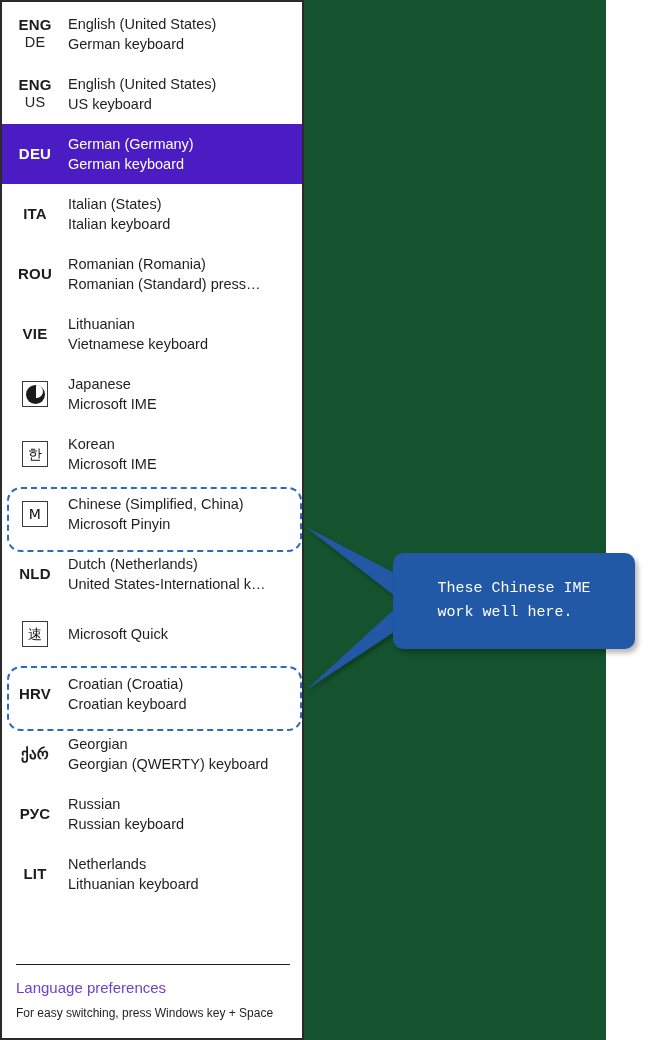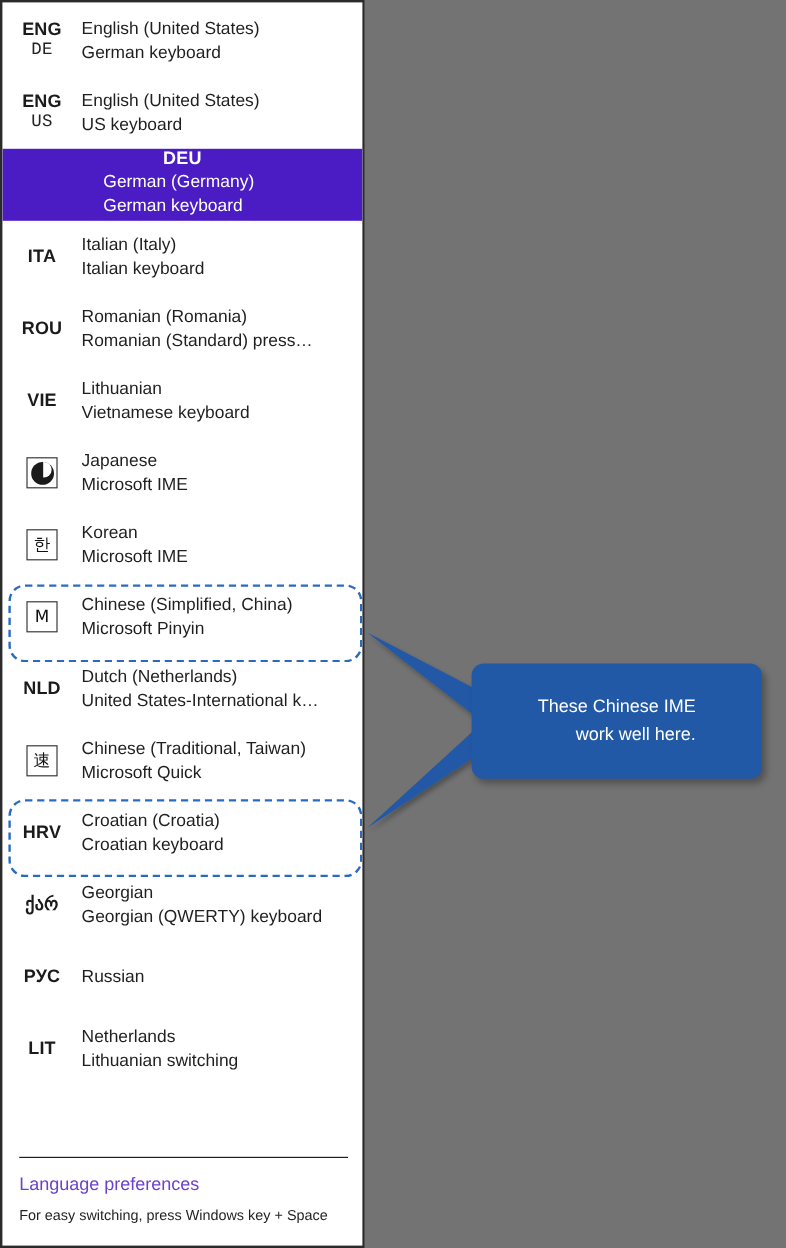--- a/index.html
+++ b/index.html
@@ -3,21 +3,21 @@
 <meta charset="utf-8">
 <style>
   * { box-sizing: border-box; }
   html, body {
     margin: 0; padding: 0;
     width: 655px; height: 1040px;
     background: #ffffff;
     font-family: "Liberation Sans", sans-serif;
     overflow: hidden;
   }
-  #root { position: relative; width: 655px; height: 1040px; background: #737373; }
+  #root { position: relative; width: 606px; height: 1040px; background: #14532d; }
 
   
   #ime-panel {
     position: absolute;
     left: 0px; top: 0px;
     width: 304px; height: 1040px;
     background: #ffffff;
     border: 2px solid #2b2b2b;
     border-left: 2px solid #2b2b2b;
     overflow: hidden;
@@ -25,38 +25,37 @@
   #ime-list { position: relative; width: 100%; padding-top: 2px; }
 
   .ime-row {
     position: relative;
     display: flex;
     align-items: center;
     height: 60px;
     padding-left: 0px;
     background: transparent;
   }
-  .ime-row.selected { background: #4b1cc4; flex-direction: column; }
+  .ime-row.selected { background: #4b1cc4; }
 
   .ime-abbr {
     width: 66px;
     min-width: 66px;
     text-align: center;
     font-size: 15px;
     font-weight: bold;
     color: #1b1b1b;
     line-height: 1.2;
     letter-spacing: 0.2px;
   }
   .ime-abbr .sub {
     display: block;
     font-weight: normal;
     font-size: 14.5px;
     color: #222;
-    font-family: Liberation Mono, monospace;
   }
   .ime-row.selected .ime-abbr { color: #ffffff; }
   .ime-abbr.glyphbox { display: flex; justify-content: center; align-items: center; }
 
   .ime-badge {
     width: 26px; height: 26px;
     border: 1.5px solid #3a3a3a;
     display: flex; align-items: center; justify-content: center;
     font-size: 15px;
     font-weight: normal;
@@ -143,25 +142,25 @@
     width: 242px; height: 96px;
     background: #2259a6;
     border-radius: 10px;
     box-shadow: 3px 4px 5px rgba(0,0,0,0.28);
     display: flex;
     align-items: center;
     justify-content: center;
     pointer-events: auto;
   }
   #callout-text {
-    font-family: Liberation Sans, sans-serif;
+    font-family: Liberation Mono, monospace;
     font-size: 15px;
     line-height: 24px;
     color: #ffffff;
-    text-align: right;
+    text-align: left;
     white-space: pre-line;
   }
 </style>
 </head>
 <body>
 
 <div id="root">
 
   <div id="ime-panel">
     <div id="ime-list">
@@ -182,21 +181,21 @@
         <div class="ime-row selected">
           <div class="ime-abbr"><span>DEU</span></div>
           <div class="ime-text">
             <div class="ime-title">German (Germany)</div>
             <div class="ime-sub">German keyboard</div>
           </div>
         </div>
         <div class="ime-row">
           <div class="ime-abbr"><span>ITA</span></div>
           <div class="ime-text">
-            <div class="ime-title">Italian (Italy)</div>
+            <div class="ime-title">Italian (States)</div>
             <div class="ime-sub">Italian keyboard</div>
           </div>
         </div>
         <div class="ime-row">
           <div class="ime-abbr"><span>ROU</span></div>
           <div class="ime-text">
             <div class="ime-title">Romanian (Romania)</div>
             <div class="ime-sub">Romanian (Standard) press…</div>
           </div>
         </div>
@@ -239,21 +238,20 @@
           <div class="ime-text">
             <div class="ime-title">Dutch (Netherlands)</div>
             <div class="ime-sub">United States-International k…</div>
           </div>
         </div>
         <div class="ime-row">
           <div class="ime-abbr glyphbox">
             <span class="ime-badge cjk">速</span>
           </div>
           <div class="ime-text">
-            <div class="ime-title">Chinese (Traditional, Taiwan)</div>
             <div class="ime-sub">Microsoft Quick</div>
           </div>
         </div>
         <div class="ime-row">
           <div class="ime-abbr"><span>HRV</span></div>
           <div class="ime-text">
             <div class="ime-title">Croatian (Croatia)</div>
             <div class="ime-sub">Croatian keyboard</div>
           </div>
         </div>
@@ -261,27 +259,28 @@
           <div class="ime-abbr"><span>ქარ</span></div>
           <div class="ime-text">
             <div class="ime-title">Georgian</div>
             <div class="ime-sub">Georgian (QWERTY) keyboard</div>
           </div>
         </div>
         <div class="ime-row">
           <div class="ime-abbr"><span>РУС</span></div>
           <div class="ime-text">
             <div class="ime-title">Russian</div>
+            <div class="ime-sub">Russian keyboard</div>
           </div>
         </div>
         <div class="ime-row">
           <div class="ime-abbr"><span>LIT</span></div>
           <div class="ime-text">
             <div class="ime-title">Netherlands</div>
-            <div class="ime-sub">Lithuanian switching</div>
+            <div class="ime-sub">Lithuanian keyboard</div>
           </div>
         </div>
       </div>
 
     <div id="ime-footer">
       <div id="footer-divider"></div>
       <a id="lang-pref-link" href="#">Language preferences</a>
       <div id="lang-pref-hint">For easy switching, press Windows key + Space</div>
     </div>
 

